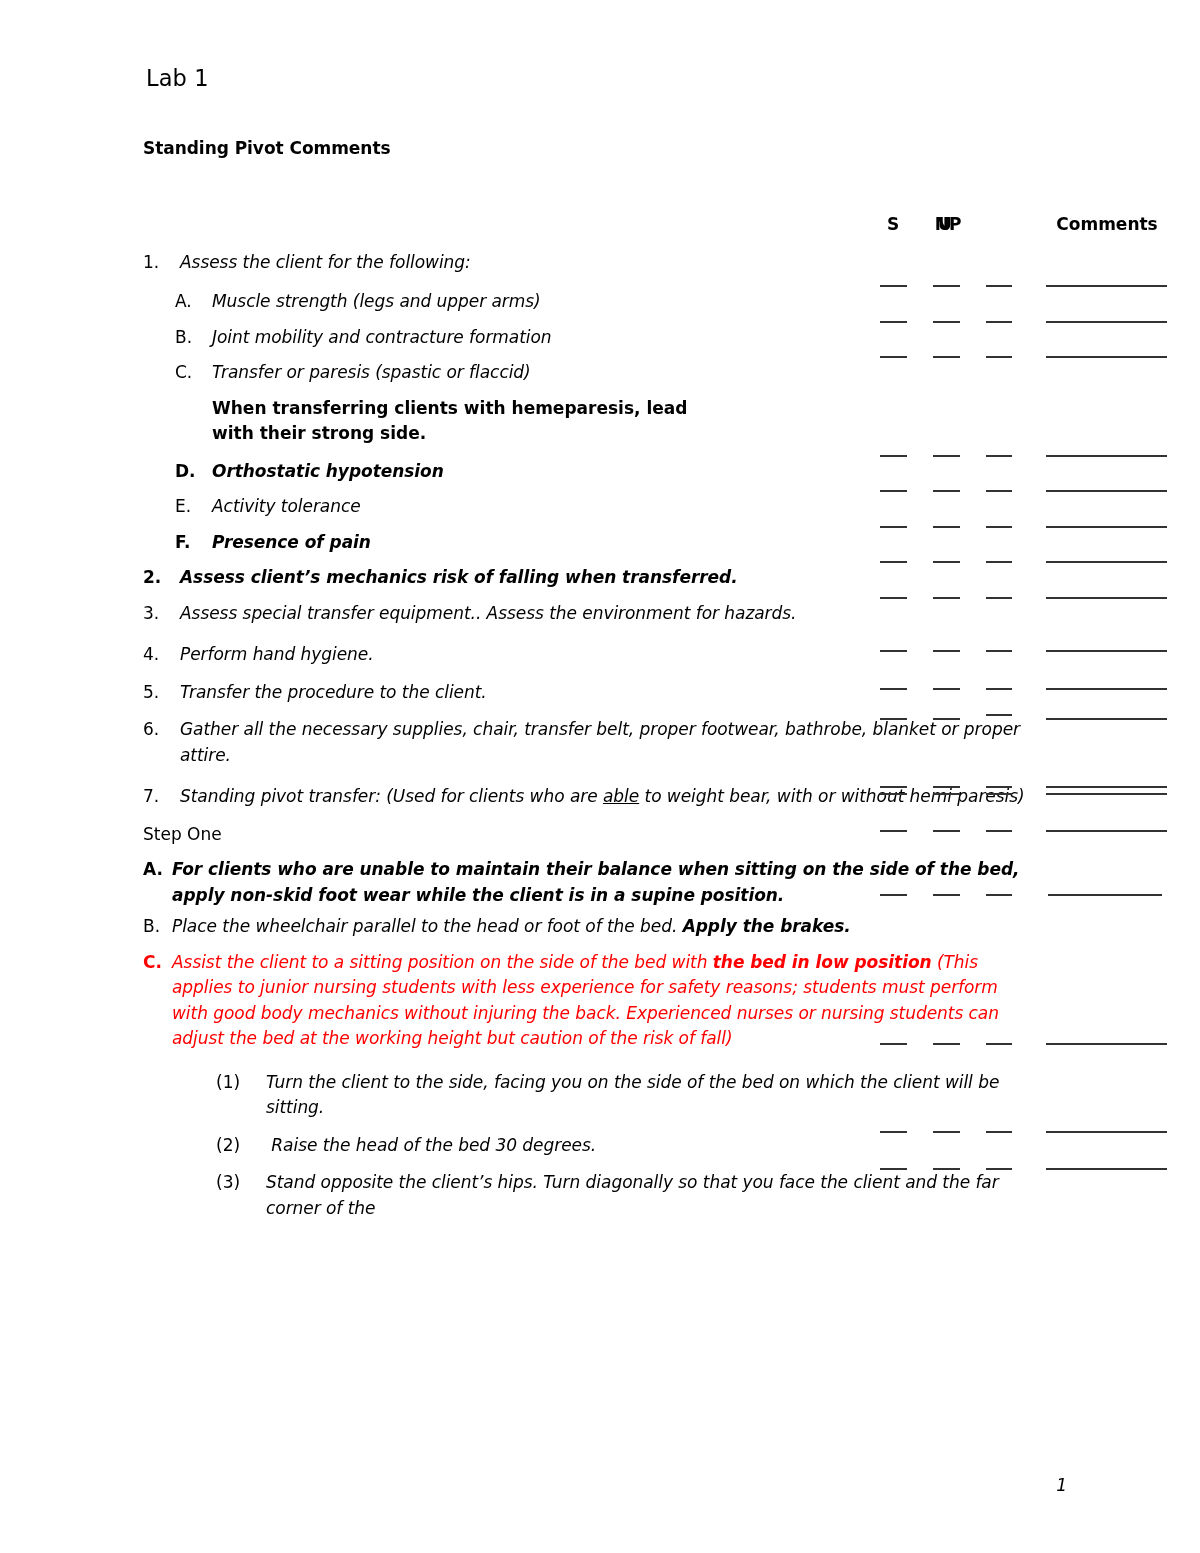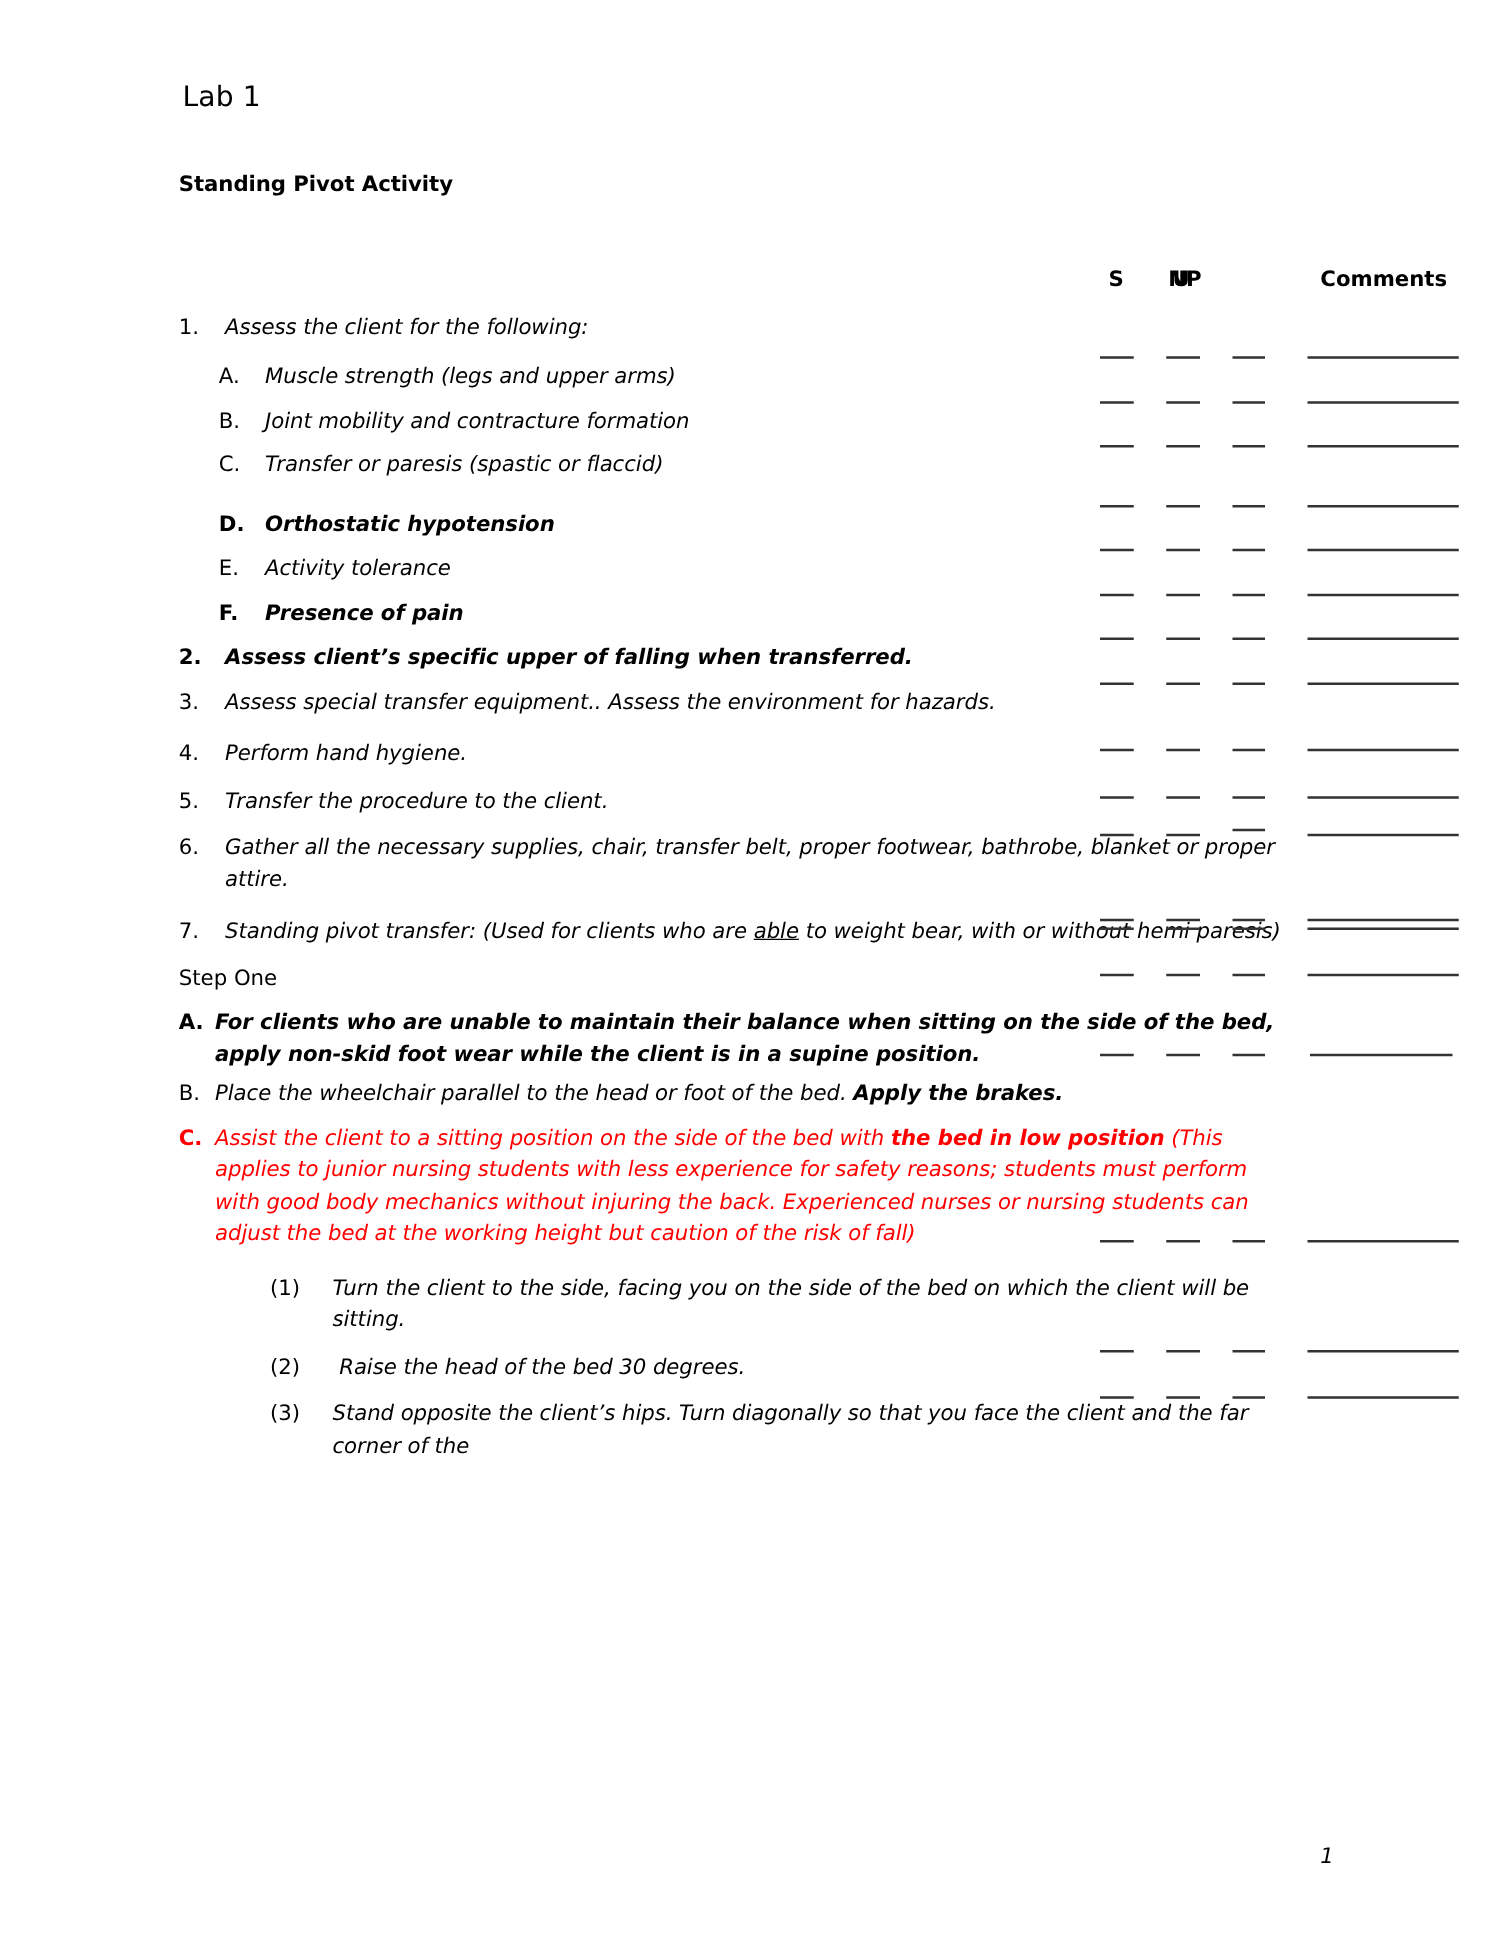--- a/index.html
+++ b/index.html
@@ -153,21 +153,21 @@
 </style>
 </head>
 <body>
 
 <div class="page">
   <div class="doc">
 
     <div class="lab-title">Lab 1</div>
 
 
-    <div class="skill-name">Standing Pivot Activity</div>
+    <div class="skill-name">Standing Pivot Comments</div>
 
     <div class="col-header">
       <div class="ch ch-s">S</div>
       <div class="ch ch-u">U</div>
       <div class="ch ch-np">NP</div>
       <div class="ch ch-c">Comments</div>
     </div>
 
     <div class="spacer-10"></div>
 
@@ -216,20 +216,21 @@
       <div class="marks" style="top:-4px">
         <span class="blank bl-s"></span>
         <span class="blank bl-u"></span>
         <span class="blank bl-np"></span>
         <span class="blank bl-c"></span>
       </div>
     </div>
 
     <div class="spacer-10"></div>
 
+    <div class="note-bold">When transferring clients with hemeparesis, lead with their strong side.</div>
 
     <div class="spacer-12"></div>
 
     <div class="row">
       <div class="item lvl-alpha">
         <div class="marker b">D.</div>
         <div class="body-txt b">Orthostatic hypotension</div>
       </div>
       <div class="marks" style="top:-4px">
         <span class="blank bl-s"></span>
@@ -267,21 +268,21 @@
         <span class="blank bl-np"></span>
         <span class="blank bl-c"></span>
       </div>
     </div>
 
     <div class="spacer-10"></div>
 
     <div class="row">
       <div class="item lvl-num">
         <div class="marker b">2.</div>
-        <div class="body-txt b">Assess client’s specific upper of falling when transferred.</div>
+        <div class="body-txt b">Assess client’s mechanics risk of falling when transferred.</div>
       </div>
       <div class="marks" style="top:-4px">
         <span class="blank bl-s"></span>
         <span class="blank bl-u"></span>
         <span class="blank bl-np"></span>
         <span class="blank bl-c"></span>
       </div>
     </div>
 
     <div class="spacer-10"></div>

